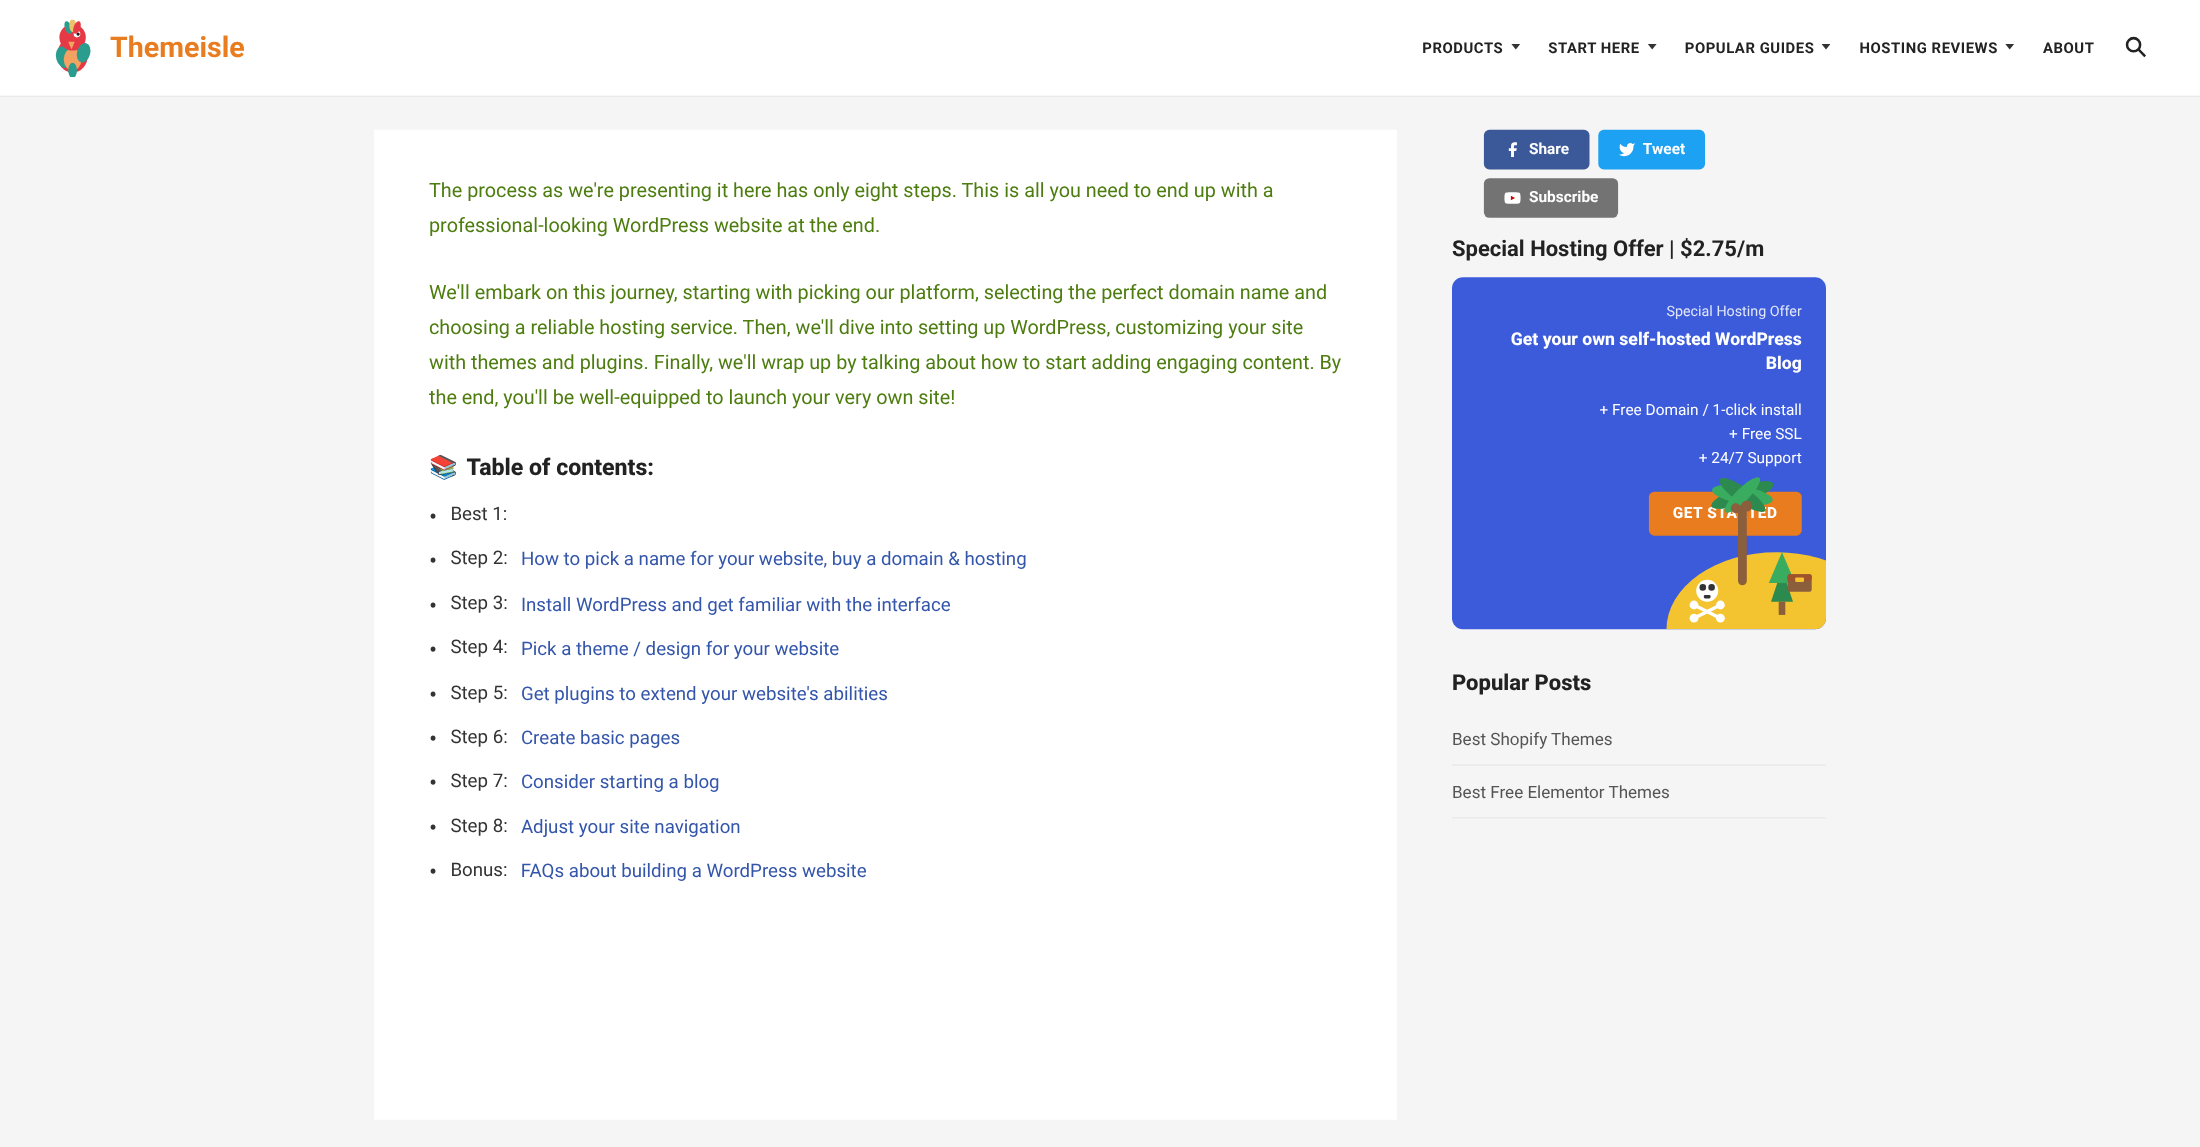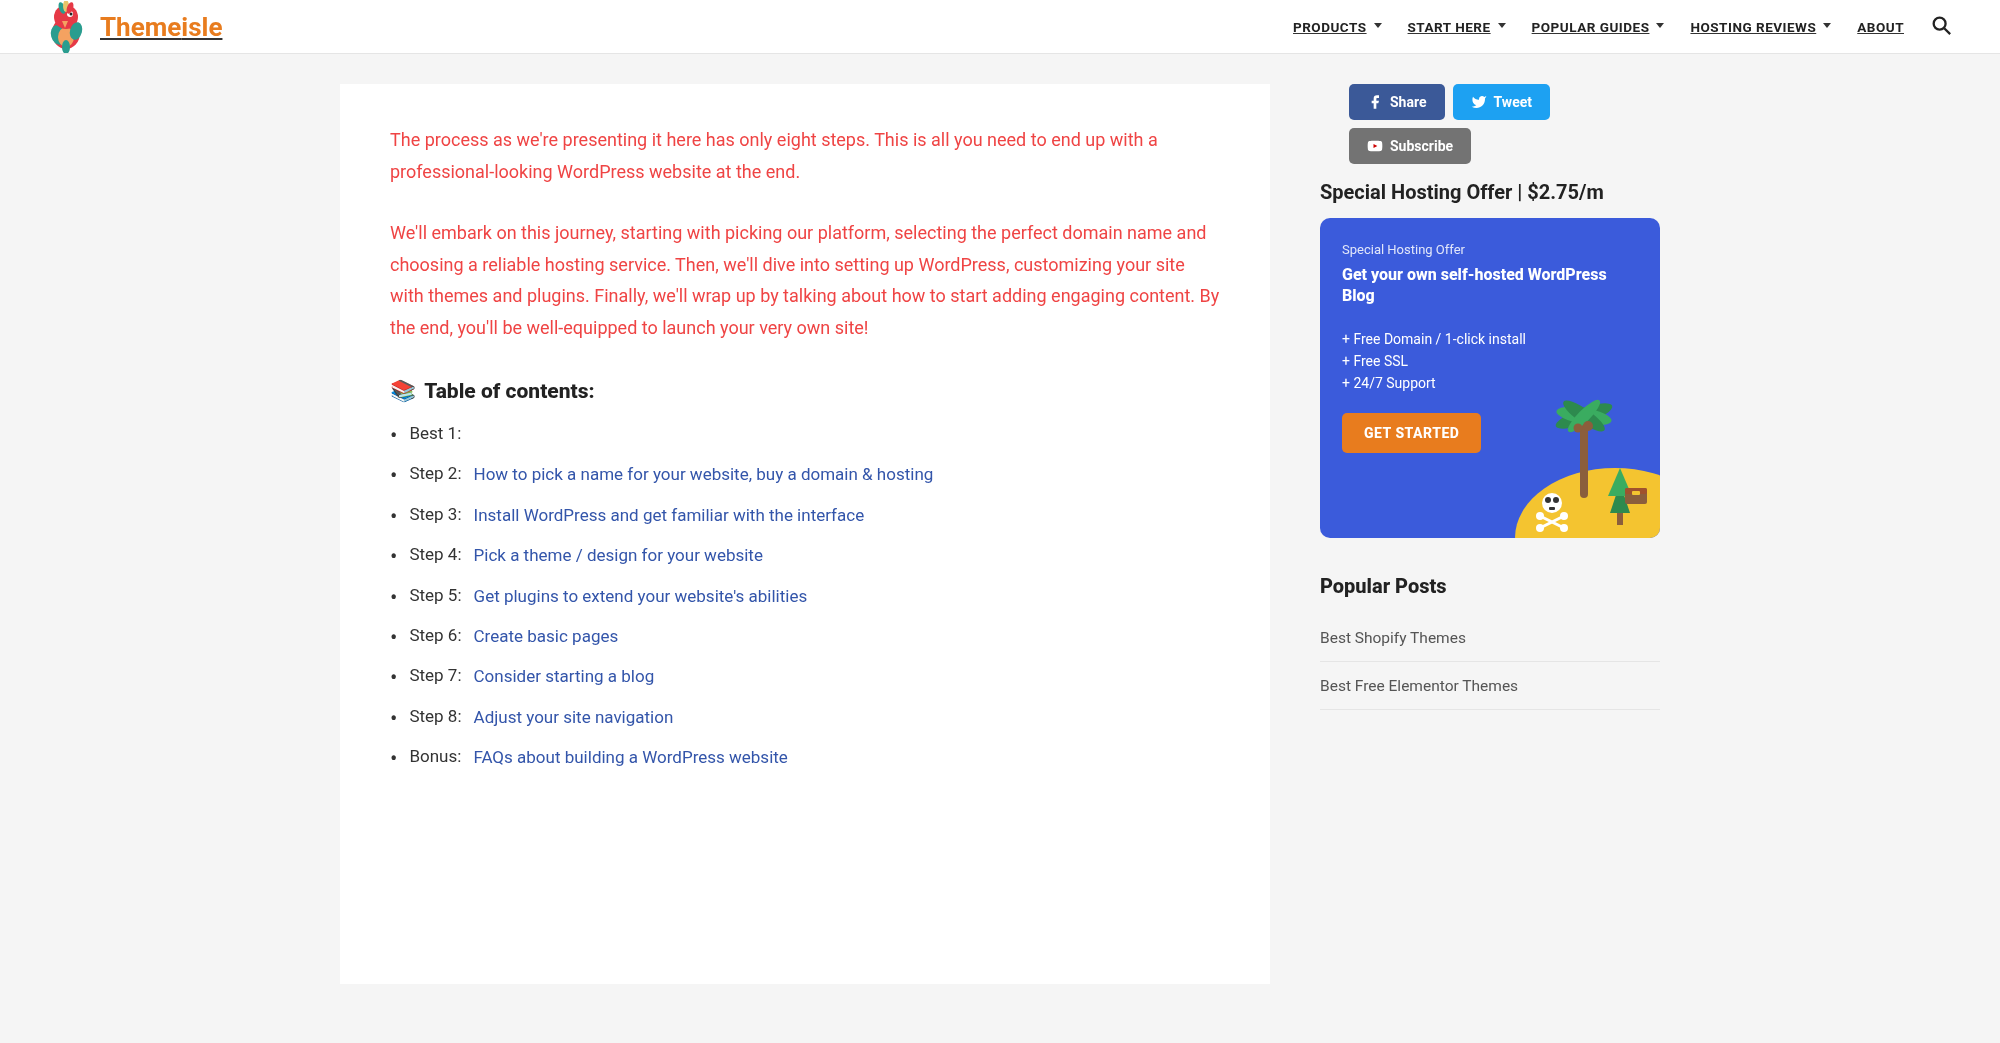--- a/index.html
+++ b/index.html
@@ -8,24 +8,23 @@
       background: #f5f5f5;
       color: #333;
     }
     
     .navbar {
       background: #fff;
       border-bottom: 1px solid #e5e5e5;
       display: flex;
       align-items: center;
       padding: 0 40px;
-      height: 54px;
+      height: 88px;
       position: relative;
       z-index: 10;
-      text-decoration: underline;
     }
     .navbar-logo {
       display: flex;
       align-items: center;
       gap: 8px;
       text-decoration: none;
       margin-right: auto;
     }
     .logo-parrot {
       width: 52px;
@@ -86,21 +85,21 @@
       min-height: 900px;
     }
     .sidebar {
       width: 340px;
       flex-shrink: 0;
     }
     
     .intro-para {
       font-size: 18px;
       line-height: 1.75;
-      color: #ef4444;
+      color: #4d7c0f;
       margin-bottom: 30px;
     }
     .toc-section {
       margin-top: 36px;
     }
     .toc-title {
       font-size: 21px;
       font-weight: 800;
       color: #222;
       display: flex;
@@ -168,20 +167,21 @@
       margin-bottom: 14px;
     }
     .hosting-card {
       background: #3b5bdb;
       border-radius: 10px;
       overflow: hidden;
       padding: 24px 22px 22px;
       position: relative;
       min-height: 320px;
       margin-bottom: 36px;
+      text-align: right;
     }
     .hosting-card-label {
       font-size: 13px;
       color: rgba(255,255,255,0.85);
       margin-bottom: 8px;
     }
     .hosting-card-heading {
       font-size: 16px;
       font-weight: 800;
       color: #fff;

